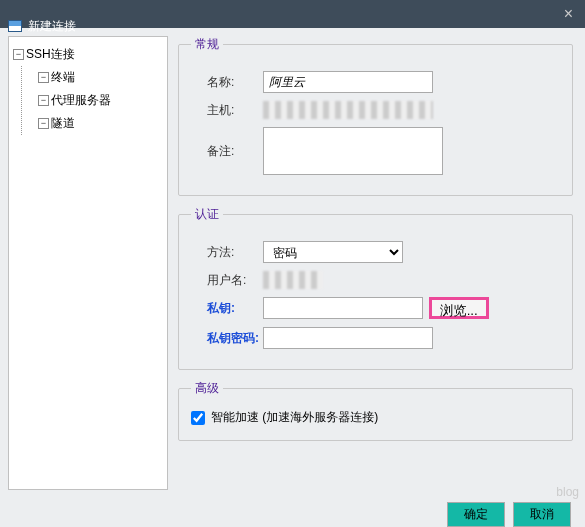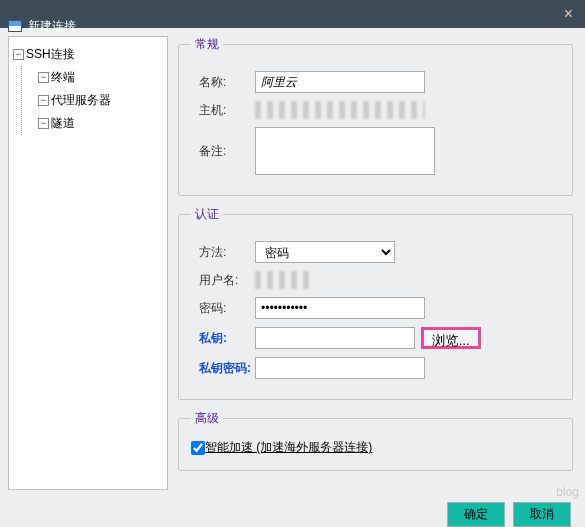--- a/index.html
+++ b/index.html
@@ -71,21 +71,21 @@
   padding: 10px 12px 12px;
 }
 legend {
   padding: 0 4px;
   color: #4c1d95;
   font-size: 12px;
 }
 .row {
   display: flex;
   align-items: center;
-  margin: 8px 8px;
+  margin: 8px 16px;
 }
 .row label {
   width: 56px;
   color: #333;
 }
 .row label.disabled { color: #1d4ed8; font-weight: bold; }
 .row input[type=text], .row input[type=password], .row textarea, .row select {
   font-family: inherit;
   font-size: 12px;
   padding: 3px 5px;
@@ -105,21 +105,21 @@
   height: 22px;
 }
 .blur {
   display: inline-block;
   width: 170px;
   height: 18px;
   background: repeating-linear-gradient(90deg, #ccc 0 6px, #eee 6px 12px);
   filter: blur(1px);
 }
 .blur.sm { width: 60px; }
-.checkbox-row { display: flex; align-items: center; padding: 2px 0; text-decoration: underline; }
+.checkbox-row { display: flex; align-items: center; gap: 6px; padding: 2px 0; }
 .checkbox-row input[type=checkbox] { width: 14px; height: 14px; }
 .footer {
   display: flex;
   justify-content: flex-end;
   gap: 8px;
   padding: 4px 14px 0;
   background: #eceef0;
 }
 .footer button {
   padding: 3px 16px;
@@ -196,24 +196,20 @@
         <label>方法:</label>
         <select>
           <option>密码</option>
         </select>
       </div>
       <div class="row">
         <label>用户名:</label>
         <span class="blur sm"></span>
       </div>
       <div class="row">
-        <label>密码:</label>
-        <input type="password" value="***********" style="">
-      </div>
-      <div class="row">
         <label class="disabled">私钥:</label>
         <input type="text" class="wide" value="" style="">
         <button class="browse-btn">浏览...</button>
       </div>
       <div class="row">
         <label class="disabled">私钥密码:</label>
         <input type="password" value="" style="">
       </div>
     </fieldset>
 

